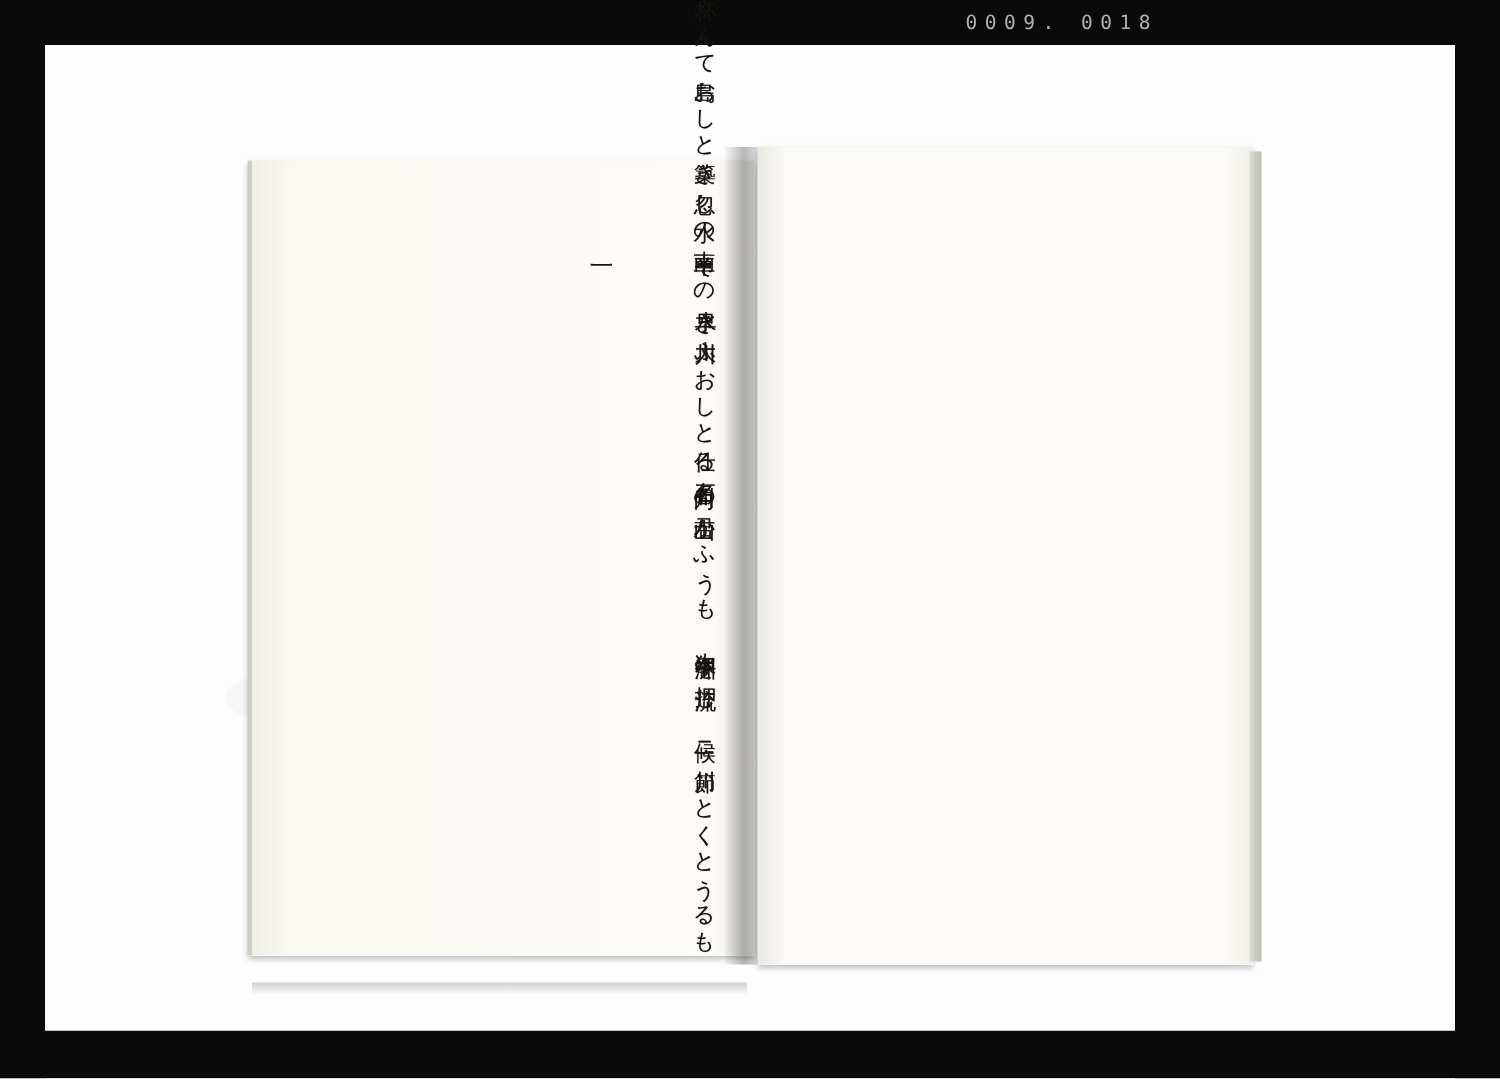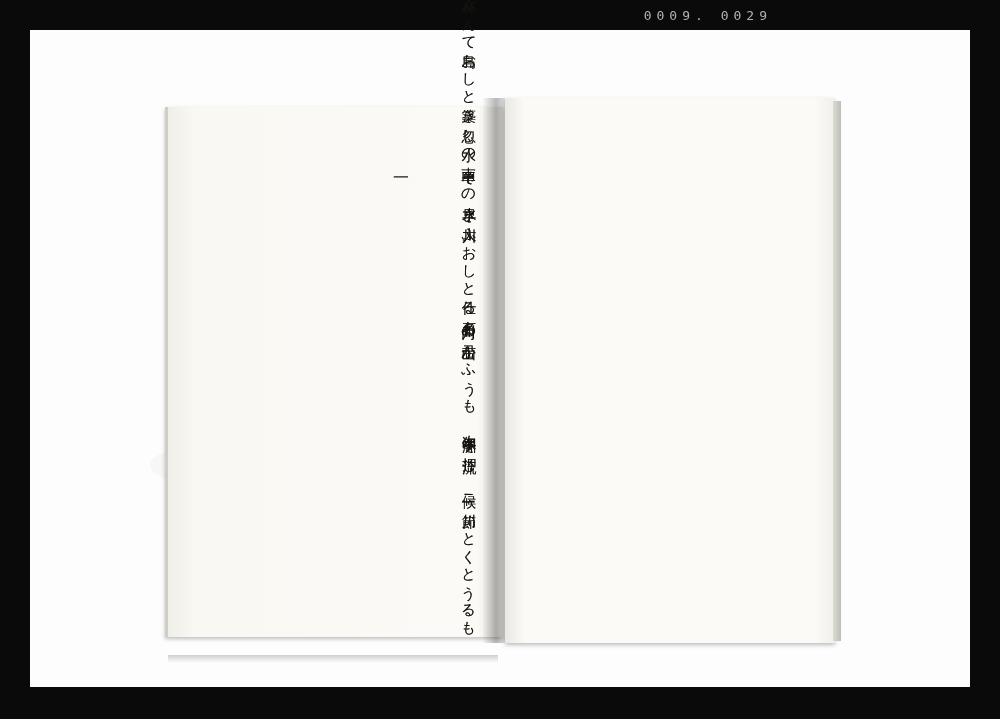--- a/index.html
+++ b/index.html
@@ -162,21 +162,21 @@
 </head>
 <body>
 
 <div id="page">
 
   <div class="frame-top"></div>
   <div class="frame-bottom"></div>
   <div class="frame-left"></div>
   <div class="frame-right"></div>
 
-  <div class="film-code">0009. 0029</div>
+  <div class="film-code">0009. 0018</div>
 
   <div class="backing">
     <div class="blotch" style="left:120px; top:420px; width:60px; height:30px;"></div>
     <div class="blotch" style="left:600px; top:90px; width:80px; height:24px;"></div>
   </div>
 
   <div class="book">
 
     <div class="page-leaf leaf-left">
       <div class="page-mark mark-left">一</div>

